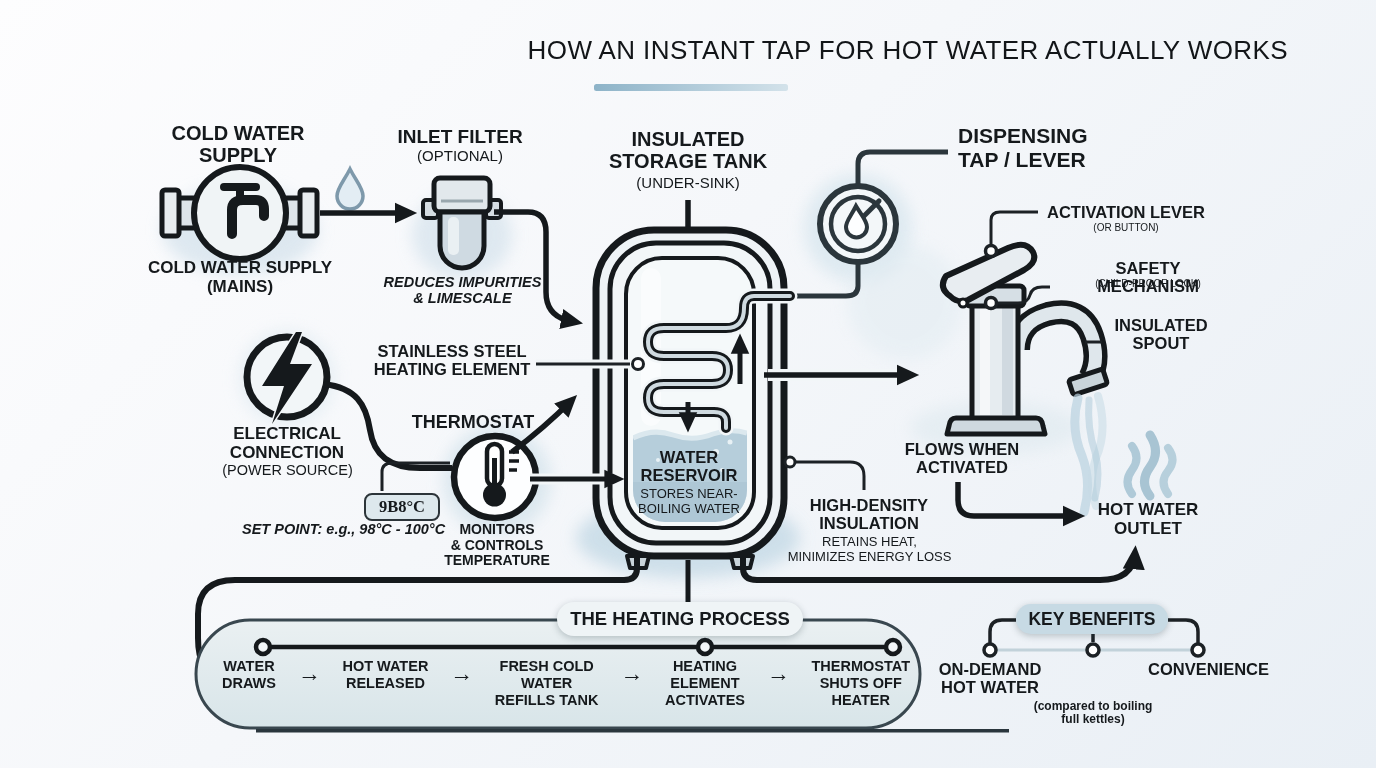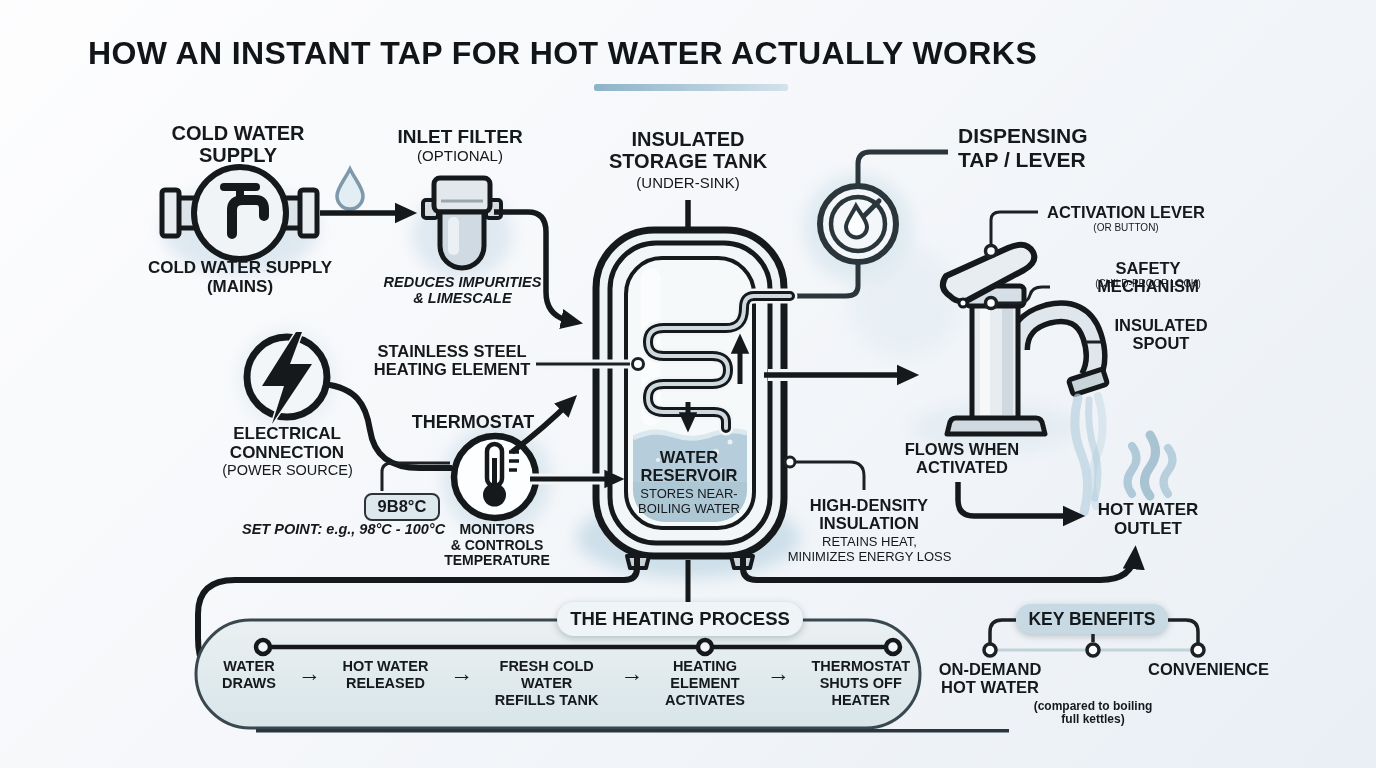--- a/index.html
+++ b/index.html
@@ -5,36 +5,36 @@
   html,body{margin:0;padding:0;background:#e9edf1;}
   .stage{
     position:relative;width:1376px;height:768px;overflow:hidden;
     font-family:"Liberation Sans",sans-serif;color:#15191c;
     background:linear-gradient(135deg,#fdfdfe 0%,#f5f7fa 45%,#e9eff5 100%);
   }
   .stage svg{position:absolute;left:0;top:0;}
   .t{position:absolute;white-space:pre-line;color:#15191c;line-height:1.12;}
   .c{text-align:center;}
   .b{font-weight:bold;}
-  .title{font-size:32px;font-weight:bold;letter-spacing:.4px;text-align:left;color:#121518;}
+  .title{font-size:26px;font-weight:normal;letter-spacing:.4px;text-align:right;color:#121518;}
   .h20{font-size:20px;font-weight:bold;}
   .h19{font-size:19px;font-weight:bold;}
   .h17{font-size:17px;font-weight:bold;}
   .h16{font-size:16.5px;font-weight:bold;}
   .cap15{font-size:14.5px;font-weight:bold;font-style:italic;}
   .sub{font-size:15px;font-weight:normal;}
   .sub14{font-size:10px;font-weight:normal;}
   .pill{
     position:absolute;background:#eff4f6;border-radius:17px;text-align:center;
     font-weight:bold;box-shadow:0 2px 7px rgba(40,60,70,.28);
   }
   .badge{
     position:absolute;left:364px;top:493px;width:72px;height:24px;
     background:#dde8ed;border:2.5px solid #2c3439;border-radius:8px;
-    font-size:16.5px;font-weight:bold;text-align:center;line-height:23px;
+    font-size:16.5px;font-weight:bold;text-align:center;line-height:23px;font-family:Liberation Serif, serif;
   }
   .steps{
     position:absolute;left:222px;top:658px;width:688px;display:flex;
     justify-content:space-between;align-items:flex-start;
   }
   .step{font-size:14.5px;font-weight:bold;text-align:center;white-space:pre-line;line-height:1.18;}
   .sarrow{font-size:23px;font-weight:bold;margin-top:4px;line-height:1;}
 </style>
 </head>
 <body>

